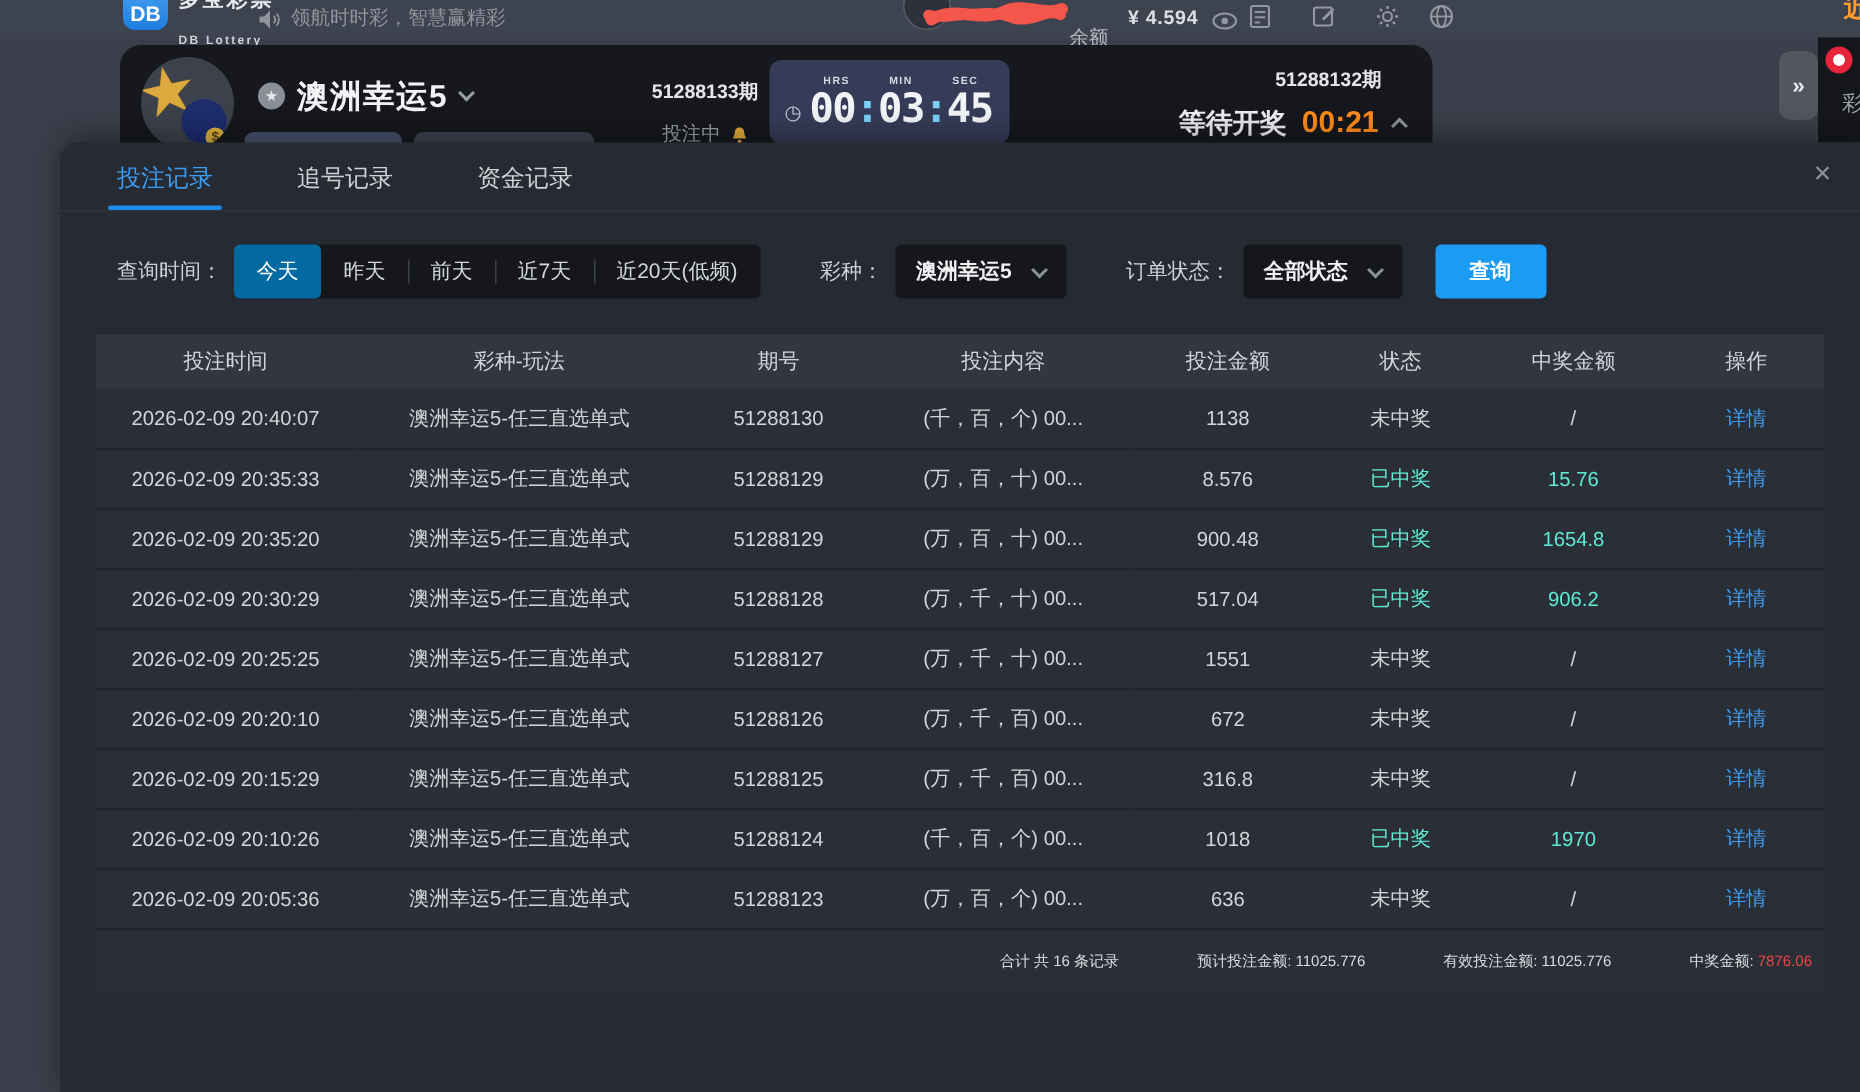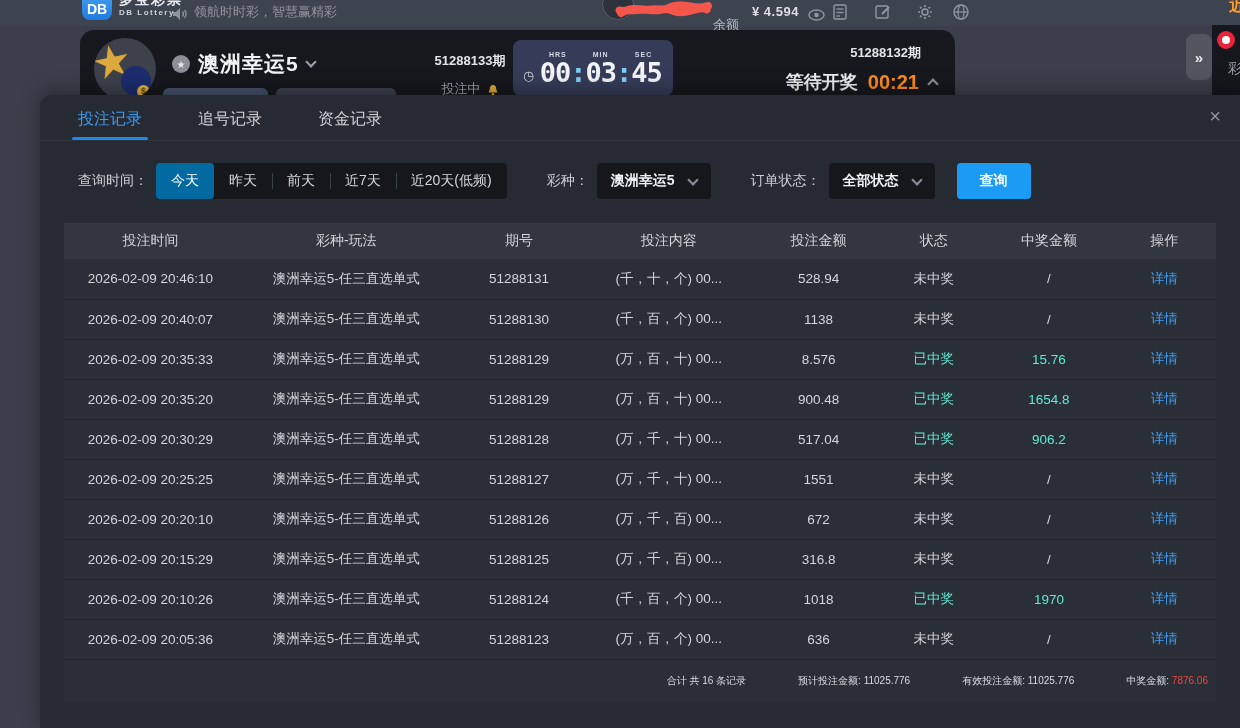--- a/index.html
+++ b/index.html
@@ -8,21 +8,21 @@
     font-family:"Liberation Sans","DejaVu Sans",sans-serif;
     background:#3a3f4b; color:#d6d8db; position:relative;
   }
   
   .topbar { position:absolute; top:0; left:0; width:1240px; height:26px; background:#3e4350; }
   .logo-badge { position:absolute; left:82px; top:-10px; width:30px; height:30px; border-radius:8px;
     background:linear-gradient(180deg,#4aa3f0,#1d7ce0); color:#fff; font-weight:bold; font-size:14px;
     display:flex; align-items:flex-end; justify-content:center; padding-bottom:3px; }
   .logo-text { position:absolute; left:119px; top:-8px; line-height:1; }
   .logo-name { font-size:14px; font-weight:bold; color:#e8eaee; letter-spacing:2px; }
-  .logo-sub  { font-size:8px; color:#cdd1d8; letter-spacing:1.5px; margin-top:3px; font-weight:bold; }
+  .logo-sub  { font-size:8px; color:#cdd1d8; letter-spacing:1.5px; margin-top:17px; font-weight:bold; }
   .speaker { position:absolute; left:172px; top:4px; }
   .announce { position:absolute; left:194px; top:3px; font-size:13px; color:#8f949d; }
   .user-avatar { position:absolute; left:602px; top:-12px; width:32px; height:32px; border-radius:50%;
     background:#2c313c; border:1px solid #565c68; }
   .scribble { position:absolute; left:615px; top:-2px; }
   .balance-label { position:absolute; left:713px; top:16px; font-size:13px; color:#b6bac2; }
   .balance-value { position:absolute; left:752px; top:4px; font-size:13px; color:#dcdfe3; font-weight:bold; letter-spacing:0.5px; }
   .eye { position:absolute; left:808px; top:5px; }
   .tb-icon { position:absolute; top:2px; }
   .corner-text { position:absolute; right:-6px; top:-6px; font-size:17px; color:#ff9a2e; font-weight:bold; }
@@ -275,30 +275,20 @@
           <th>彩种-玩法</th>
           <th>期号</th>
           <th>投注内容</th>
           <th>投注金额</th>
           <th>状态</th>
           <th>中奖金额</th>
           <th>操作</th>
         </tr>
       </thead>
     <tbody>
-  <tr>
-    <td class="c-time">2026-02-09 20:46:10</td>
-    <td class="c-game">澳洲幸运5-任三直选单式</td>
-    <td class="c-issue">51288131</td>
-    <td class="c-content">(千，十，个) 00...</td>
-    <td class="c-amount">528.94</td>
-    <td class="c-status">未中奖</td>
-    <td class="c-win">/</td>
-    <td class="c-action">详情</td>
-  </tr>
 
   <tr>
     <td class="c-time">2026-02-09 20:40:07</td>
     <td class="c-game">澳洲幸运5-任三直选单式</td>
     <td class="c-issue">51288130</td>
     <td class="c-content">(千，百，个) 00...</td>
     <td class="c-amount">1138</td>
     <td class="c-status">未中奖</td>
     <td class="c-win">/</td>
     <td class="c-action">详情</td>

